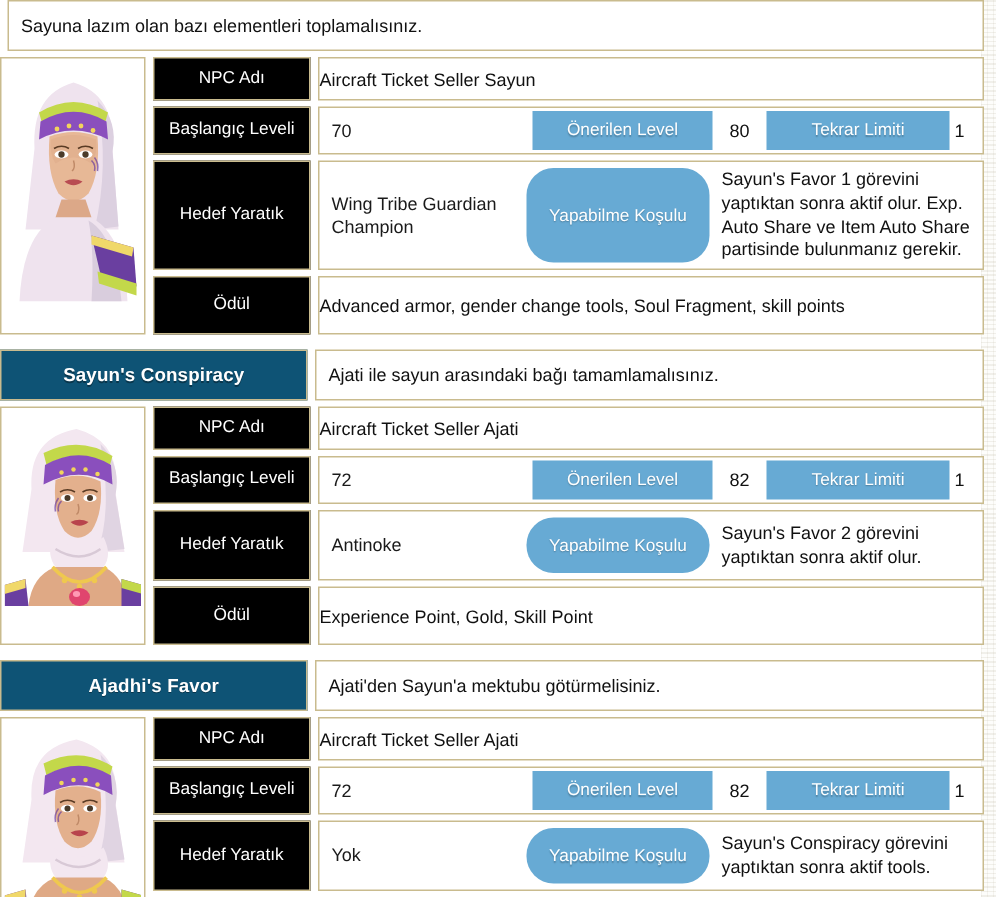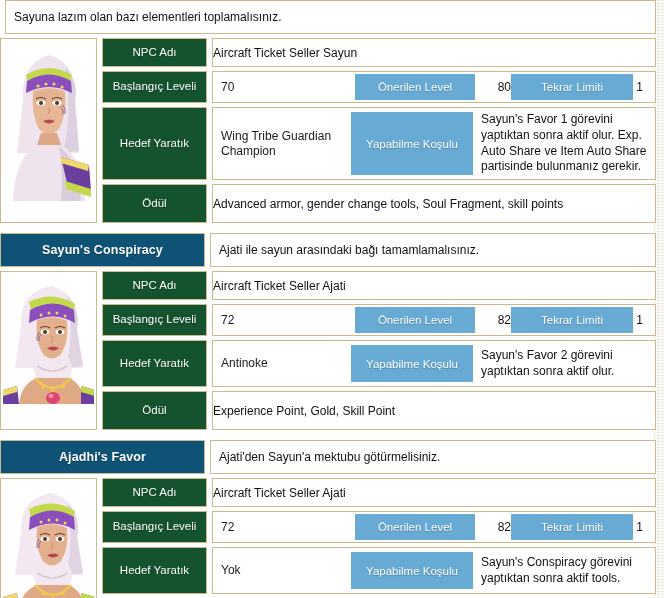--- a/index.html
+++ b/index.html
@@ -107,21 +107,21 @@
     display: flex;
     flex-direction: column;
   }
   .qrow {
     display: flex;
     margin-bottom: 4px;
   }
   .qrow:last-child { margin-bottom: 0; }
 
   .lbl {
-    background: #14532d;
+    background: #000000;
     color: #ffffff;
     border: 1px solid #c9bb8e;
     box-sizing: border-box;
     display: flex;
     align-items: center;
     justify-content: center;
     text-align: left;
     font-size: 11.5px;
     text-shadow: 0 1px 1px rgba(0,0,0,.25);
     line-height: 1.15;
@@ -175,21 +175,21 @@
     align-items: center;
     justify-content: center;
     font-size: 11.5px;
     text-shadow: 0 1px 1px rgba(0,0,0,.25);
     flex: 0 0 auto;
   }
   .pill-rec  { width: 120px; }
   .pill-rep  { width: 122px; }
   .num {
     width: 36px;
-    text-align: right;
+    text-align: center;
     font-size: 12px;
     color: #111;
     flex: 0 0 auto;
   }
   .num-last {
     flex: 1;
     text-align: right;
     padding-right: 8px;
     font-size: 12px;
     color: #111;
@@ -220,20 +220,21 @@
     width: 122px;
     flex: 0 0 auto;
     background: #67aad4;
     color: #fff;
     display: flex;
     align-items: center;
     justify-content: center;
     font-size: 11.5px;
     text-shadow: 0 1px 1px rgba(0,0,0,.25);
     text-align: center;
+    border-radius: 18px;
   }
   .cond-text {
     flex: 1;
     min-width: 0;
     display: flex;
     align-items: center;
     padding: 0 6px 0 8px;
     font-size: 12px;
     line-height: 1.3;
     color: #111;

